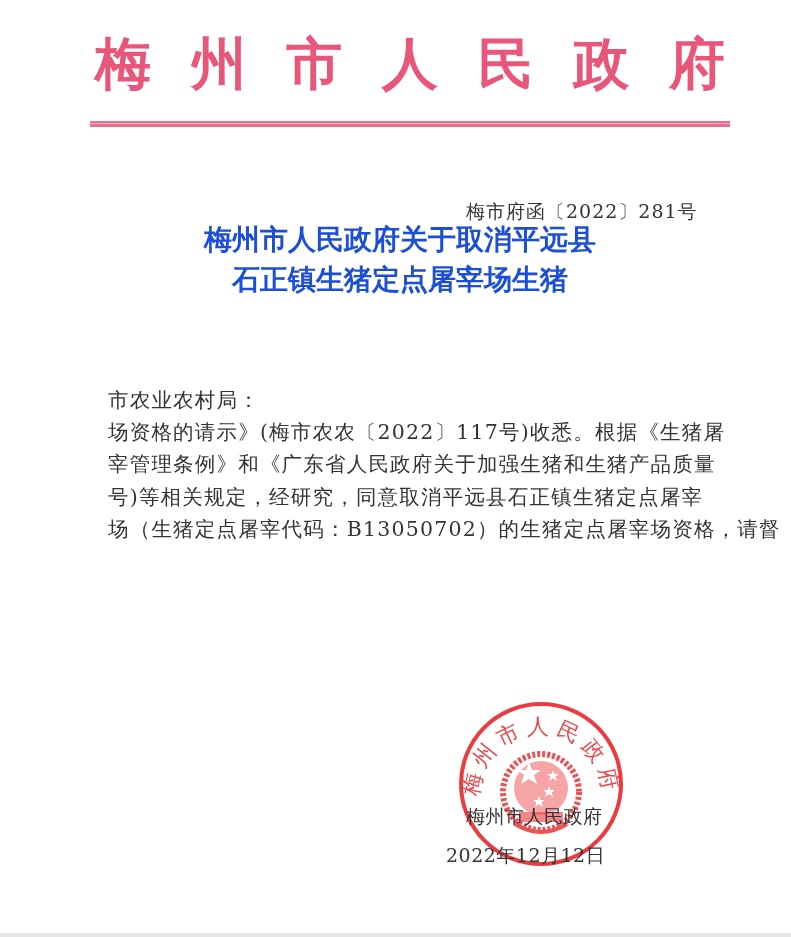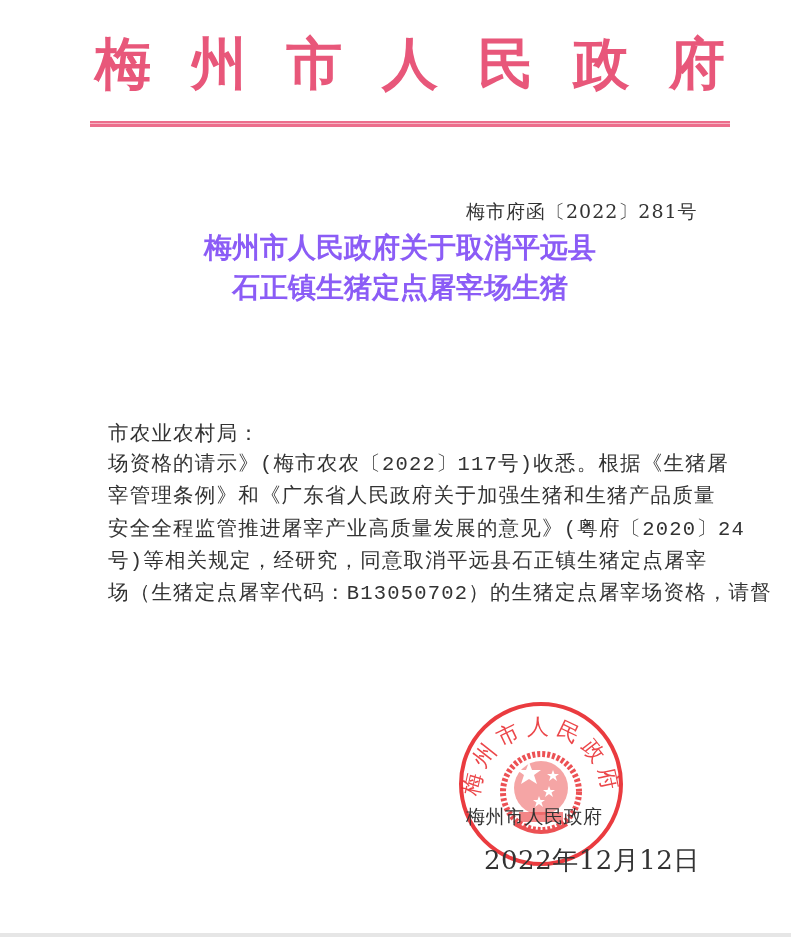--- a/index.html
+++ b/index.html
@@ -65,69 +65,69 @@
       top: 163px;
       font-size: 19px;
       color: #333;
       letter-spacing: 1px;
       white-space: nowrap;
       margin-top: 36px;
     }
     .title {
       position: absolute;
       left: 140px;
-      top: 228px;
+      top: 220px;
       width: 520px;
       text-align: center;
       font-size: 28px;
       font-weight: bold;
       line-height: 40px;
-      color: #8b5cf6;
+      color: #1d4ed8;
     }
     .title div { white-space: nowrap; }
     .body-text {
       position: absolute;
       left: 108px;
-      top: 417px;
+      top: 384px;
       width: 590px;
       font-size: 20.5px;
       line-height: 32.2px;
       color: #333;
       letter-spacing: 1.2px;
     }
     .addressee { white-space: nowrap; }
     .para {
       text-indent: 42px;
       text-align: justify;
       word-break: break-all;
     }
     .para .ln { display: block; white-space: nowrap; }
     .para .ln.first { text-indent: 42px; }
-    .para .ln.rest { text-indent: 0; font-family: Liberation Mono, monospace; }
+    .para .ln.rest { text-indent: 0; }
     .seal {
       position: absolute;
       left: 457px;
       top: 700px;
       width: 168px;
       height: 168px;
     }
     .signature {
       position: absolute;
       left: 466px;
       top: 804px;
       font-size: 19px;
       color: #333;
       white-space: nowrap;
       letter-spacing: 0.5px;
     }
     .date {
       position: absolute;
-      left: 484px;
+      left: 446px;
       top: 843px;
-      font-size: 26px;
+      font-size: 19px;
       color: #333;
       white-space: nowrap;
       letter-spacing: 0.5px;
     }
   </style>
 </head>
 <body>
 
 <div class="page-bottom-edge"></div>
 
@@ -148,21 +148,20 @@
 <div class="title">
   <div>梅州市人民政府关于取消平远县</div>
   <div>石正镇生猪定点屠宰场生猪</div>
 </div>
 
 <div class="body-text">
   <div class="addressee">市农业农村局：</div>
   <div class="para" style="text-indent:0">
     <span class="ln rest">场资格的请示》(梅市农农〔2022〕117号)收悉。根据《生猪屠</span>
     <span class="ln rest">宰管理条例》和《广东省人民政府关于加强生猪和生猪产品质量</span>
-    <span class="ln rest">安全全程监管推进屠宰产业高质量发展的意见》(粤府〔2020〕24</span>
     <span class="ln rest">号)等相关规定，经研究，同意取消平远县石正镇生猪定点屠宰</span>
     <span class="ln rest">场（生猪定点屠宰代码：B13050702）的生猪定点屠宰场资格，请督</span>
   </div>
 </div>
 
 <svg class="seal" viewBox="0 0 168 168">
   <defs>
     <path id="sealArc" d="M 22 96 A 62 62 0 1 1 146 96"></path>
   </defs>
   <circle cx="84" cy="84" r="80" fill="none" stroke="#e8262a" stroke-width="4" opacity="0.9"></circle>

